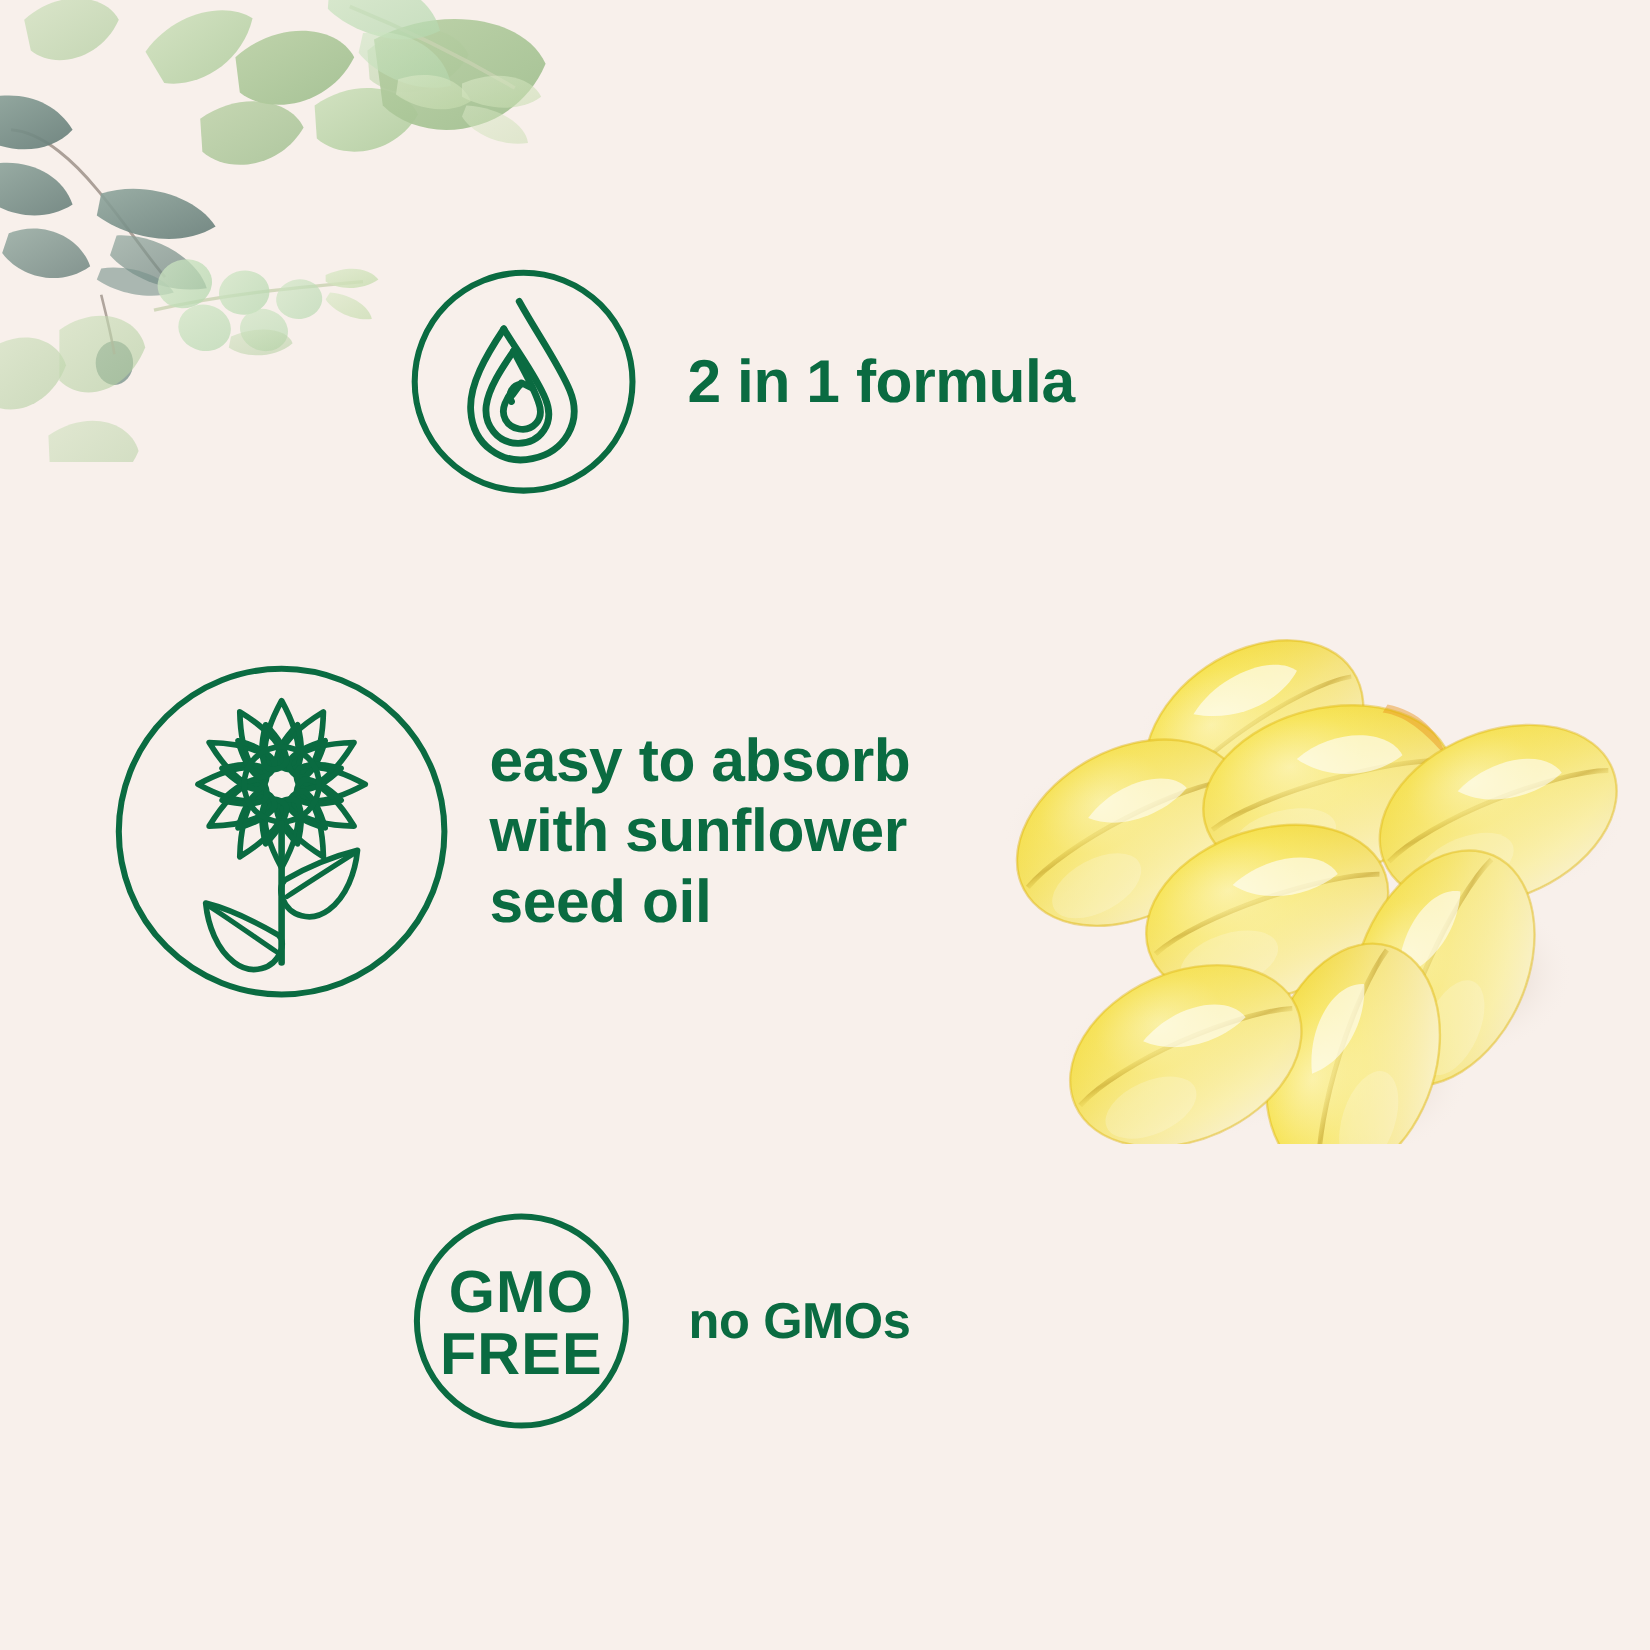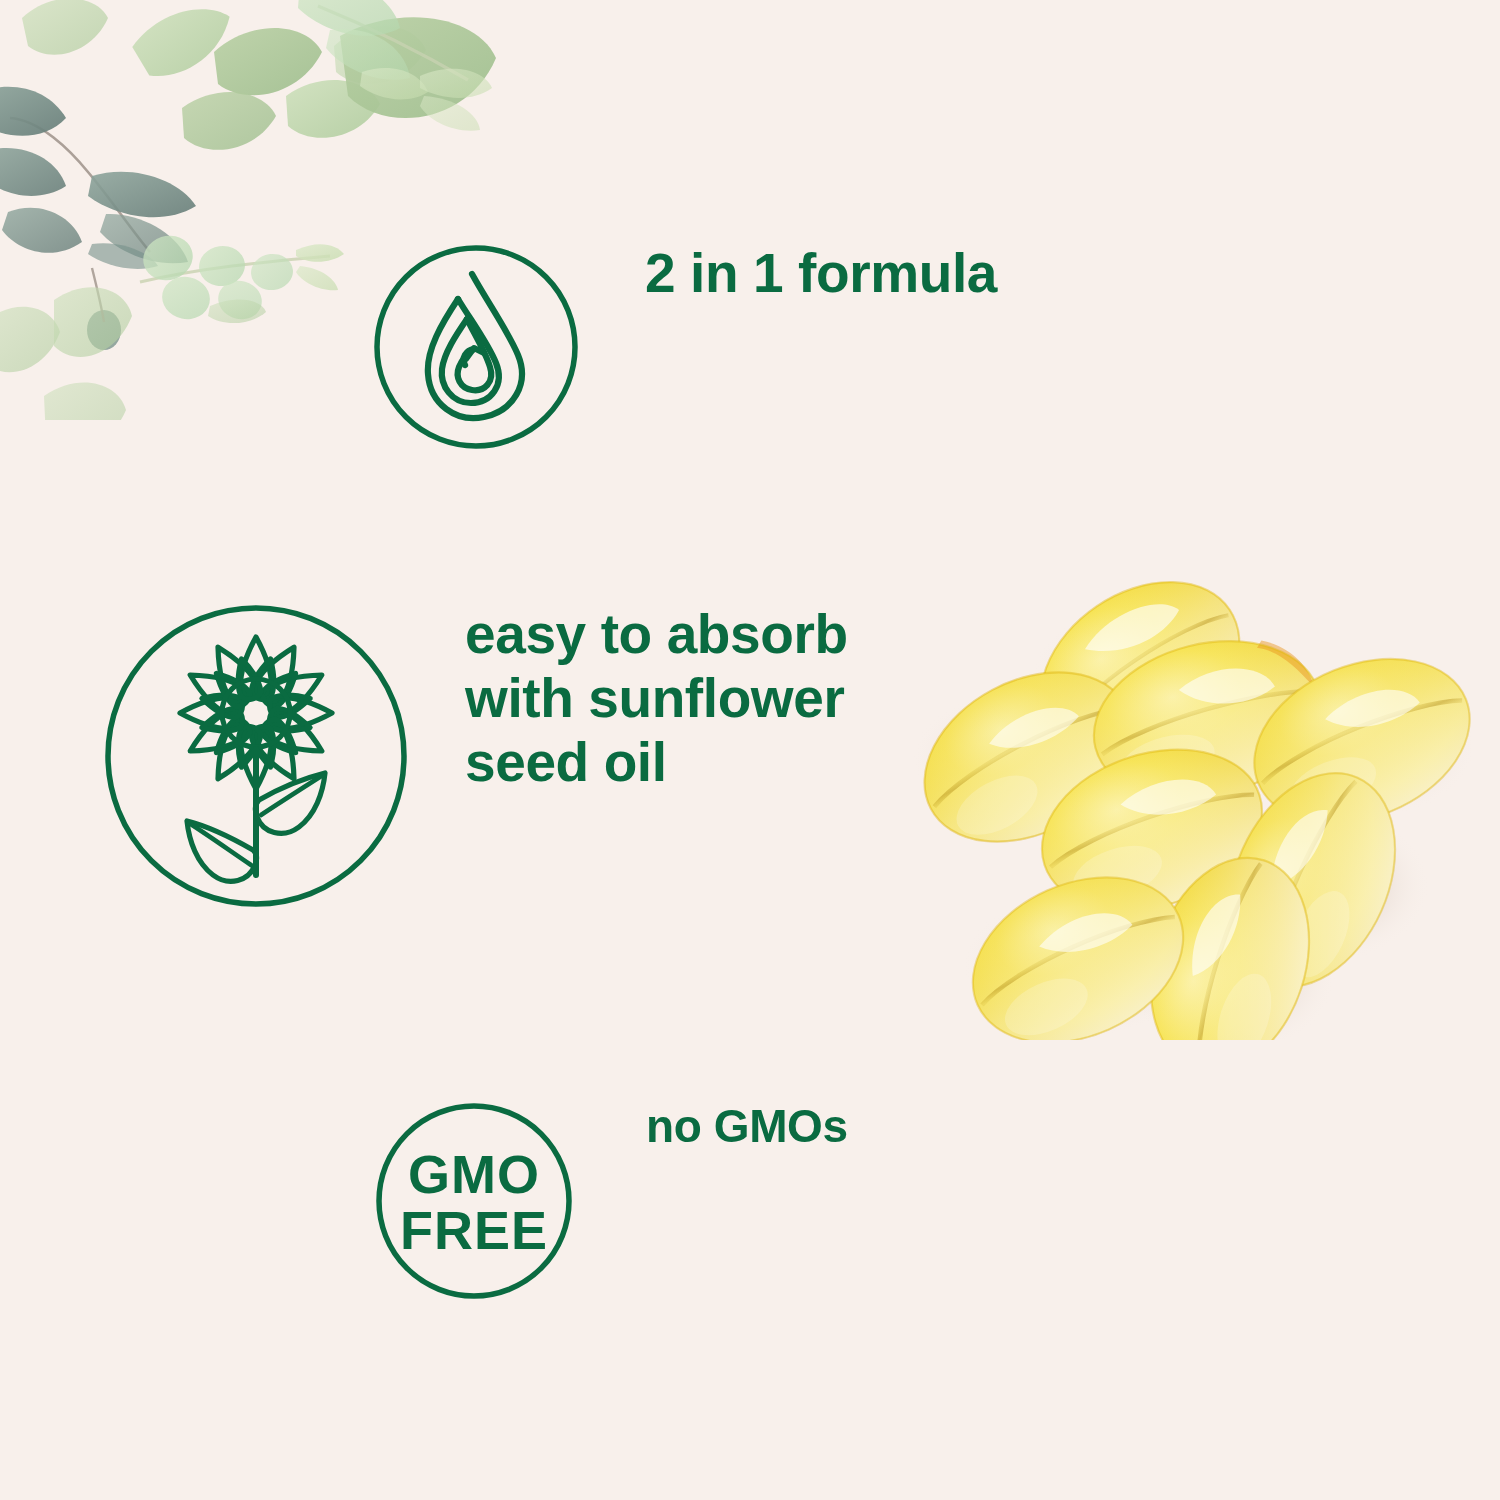--- a/index.html
+++ b/index.html
@@ -34,22 +34,21 @@
     top: 495px;
     width: 600px;
     height: 545px;
     pointer-events: none;
   }
 
   
   .feature {
     position: absolute;
     display: flex;
-    align-items: flex-start;
-    gap: 20px;
+    align-items: center;
   }
   .icon-badge {
     flex: 0 0 auto;
     display: block;
   }
   .feature-label {
     color: #0A6B41;
     font-weight: bold;
     letter-spacing: -0.4px;
   }

